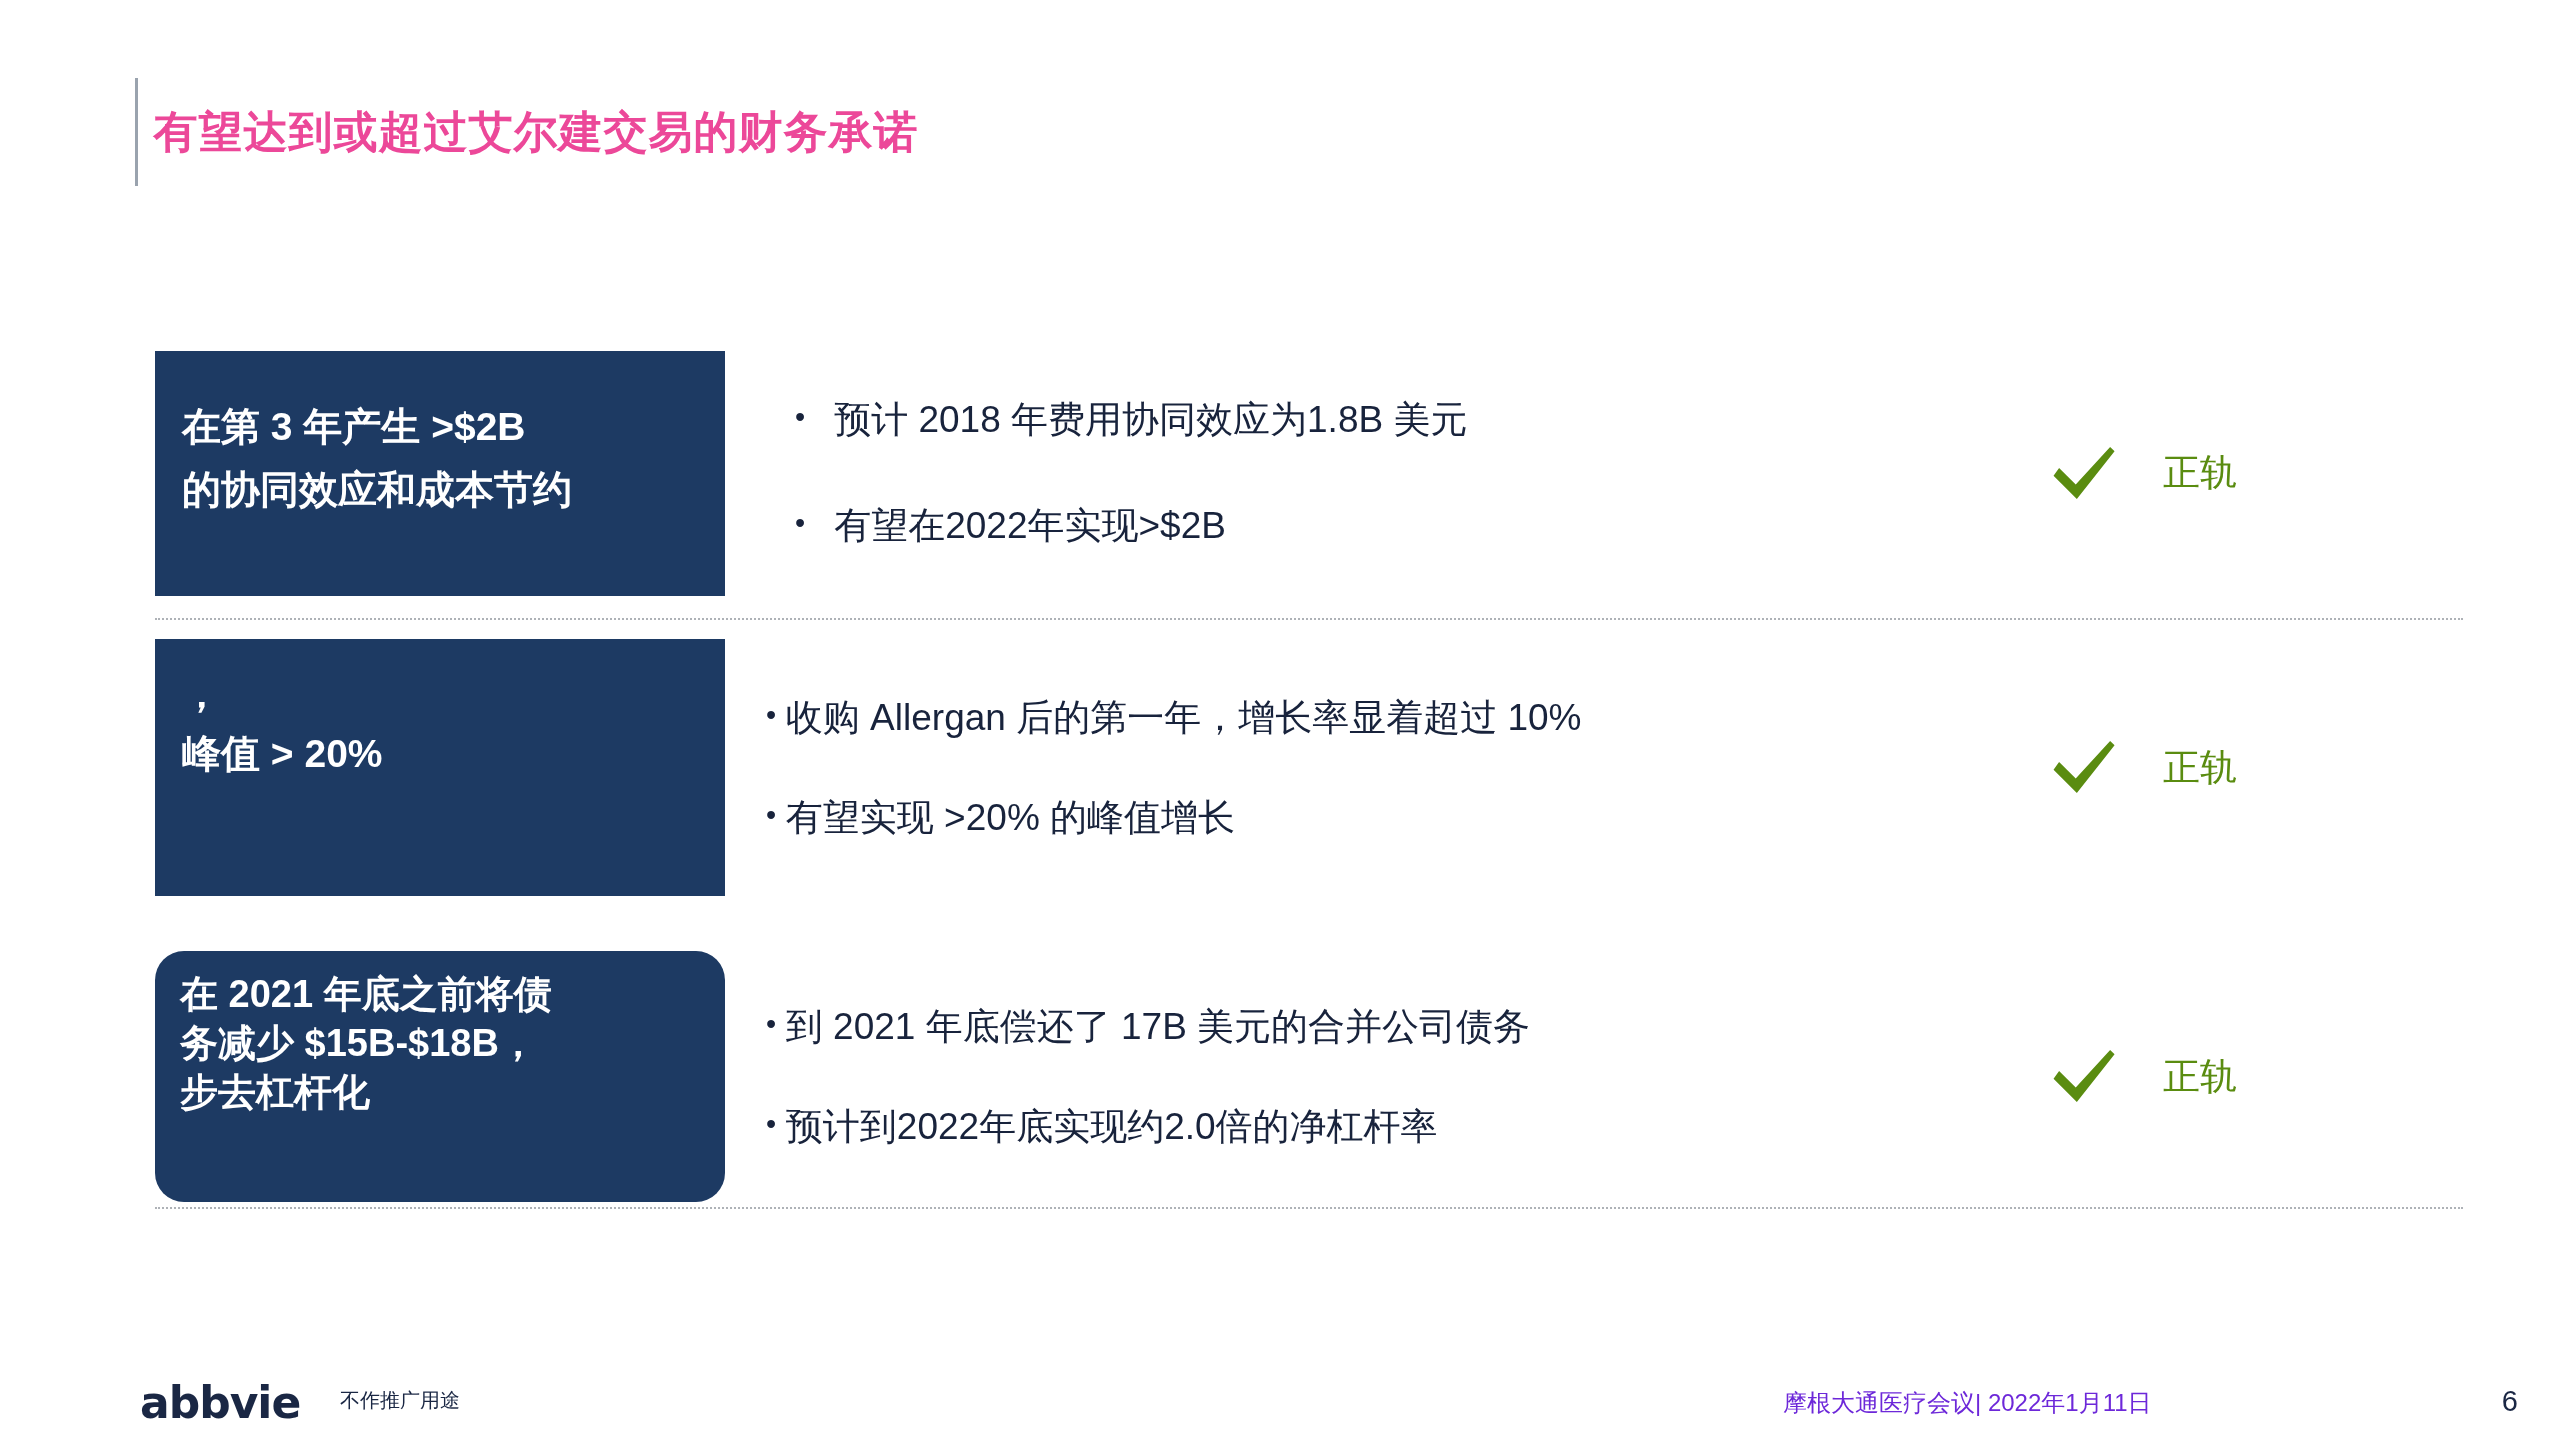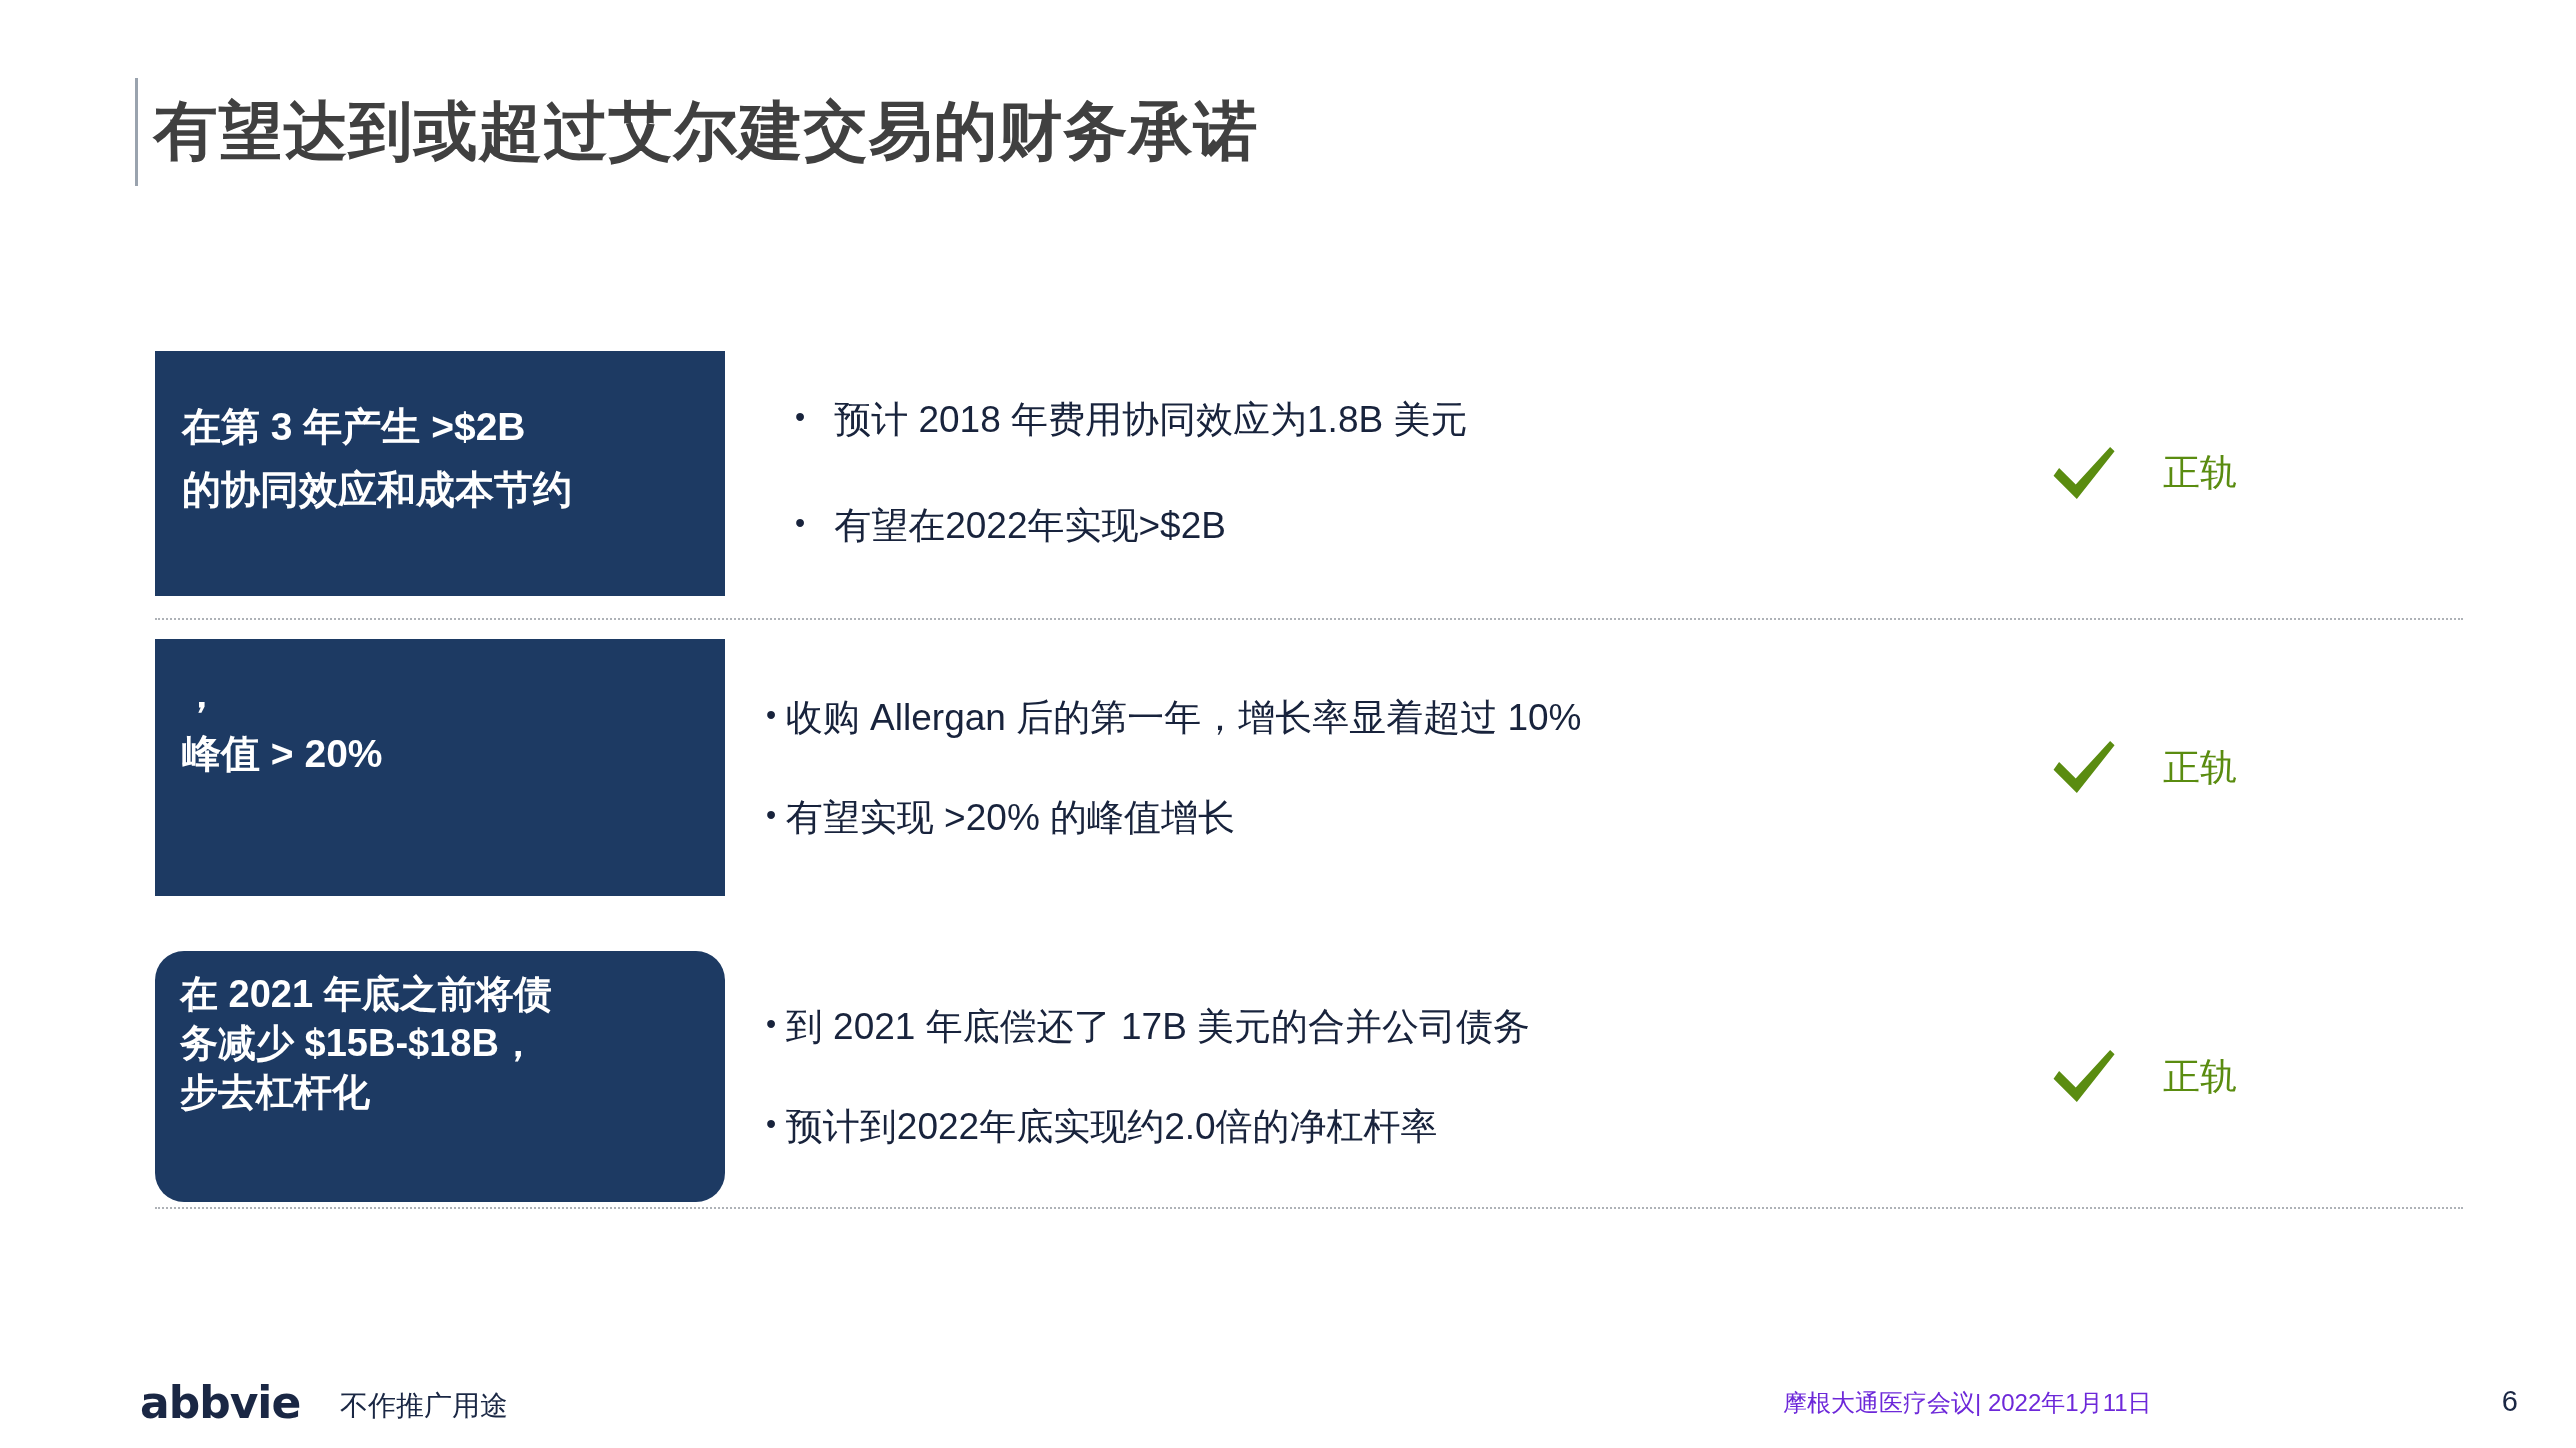--- a/index.html
+++ b/index.html
@@ -32,24 +32,24 @@
     align-items: center;
   }
   .title-rule {
     width: 2.9px;
     height: 108px;
     background: #9aa3ae;
     margin-right: 15.5px;
     flex: none;
   }
   .slide-title {
-    font-size: 64px;
+    font-size: 44px;
     font-weight: bold;
     letter-spacing: 1px;
-    color: #404040;
+    color: #ec4899;
     white-space: nowrap;
     line-height: 1.05;
   }
 
   
   .rows {
     position: absolute;
     left: 0;
     top: 328px;
     width: 2396px;
@@ -154,21 +154,21 @@
     font-size: 44px;
     font-weight: bold;
     letter-spacing: -1px;
     color: #1a2744;
     font-family: "DejaVu Sans", sans-serif;
   }
   .footer-note {
     position: absolute;
     left: 340px;
     top: 31px;
-    font-size: 28px;
+    font-size: 20px;
     color: #1a2744;
   }
   .footer-center {
     position: absolute;
     left: 1783px;
     top: 31px;
     font-size: 24px;
     color: #6d28d9;
     white-space: nowrap;
   }

